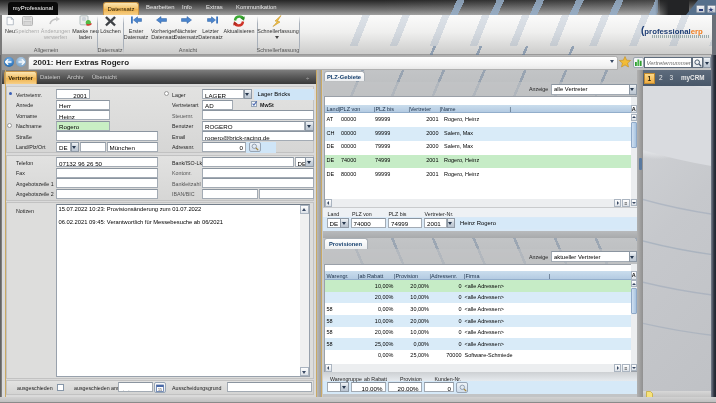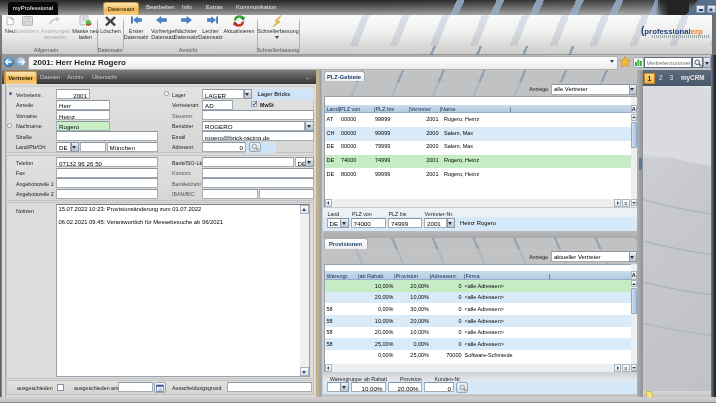--- a/index.html
+++ b/index.html
@@ -116,21 +116,21 @@
 <div class="a" style="left:0;top:55px;width:716px;height:15px;background:linear-gradient(90deg,#969696,#a8a8a8 55%,#c2c2c2 85%,#c6c6c6)"></div>
 <div class="a" style="left:3.5px;top:56.5px;width:10px;height:10px;border-radius:50%;background:radial-gradient(circle at 50% 30%,#85b9e9,#3078be 65%,#1d5c9c)"></div>
 <svg class="a" style="left:5px;top:58.5px" width="7" height="6" viewBox="0 0 7 6">
     <path d="M3.2 0.3 L0.5 3 L3.2 5.7 M0.8 3 H6.5" stroke="#fff" stroke-width="1.4" fill="none"></path>
   </svg>
 <div class="a" style="left:16px;top:56.5px;width:10px;height:10px;border-radius:50%;background:radial-gradient(circle at 50% 30%,#bdd6ec,#84abce 65%,#6a92ba)"></div>
 <svg class="a" style="left:17.5px;top:58.5px" width="7" height="6" viewBox="0 0 7 6">
     <path d="M3.8 0.3 L6.5 3 L3.8 5.7 M6.2 3 H0.5" stroke="#f4f8fc" stroke-width="1.4" fill="none"></path>
   </svg>
 <div class="a" style="left:28px;top:56px;width:590px;height:13.5px;background:linear-gradient(180deg,#ffffff,#f2f2f2 70%,#e8e8e8);border:1px solid #b0b0b0;border-radius:2.5px 2.5px 0 0"></div>
-<div class="a" style="left:33px;top:58px;font-size:8px;font-weight:bold;color:#1f1f1f;white-space:nowrap">2001: Herr Heinz Rogero</div>
+<div class="a" style="left:33px;top:58px;font-size:8px;font-weight:bold;color:#1f1f1f;white-space:nowrap">2001: Herr Extras Rogero</div>
 <div class="a" style="left:610px;top:60px;width:0;height:0;border:2.5px solid transparent;border-top:3px solid #3a4a64"></div>
 <svg class="a" style="left:619px;top:56px" width="12" height="12" viewBox="0 0 12 12">
     <path d="M6 0.5 L7.6 4.2 L11.6 4.5 L8.6 7.1 L9.5 11 L6 8.9 L2.5 11 L3.4 7.1 L0.4 4.5 L4.4 4.2 Z" fill="#f3bc37" stroke="#c58d1a" stroke-width="0.6"></path>
   </svg>
 <svg class="a" style="left:633px;top:56.5px" width="11" height="11" viewBox="0 0 11 11">
     <rect x="0.5" y="0.5" width="10" height="10" rx="1.5" fill="#f4f6f8" stroke="#8a96a4" stroke-width="0.8"></rect>
     <rect x="2" y="5" width="1.8" height="4" fill="#2f9e2f"></rect>
     <rect x="4.4" y="2.5" width="1.8" height="6.5" fill="#47b547"></rect>
     <rect x="6.8" y="3.8" width="1.8" height="5.2" fill="#2f9e2f"></rect>
   </svg>

